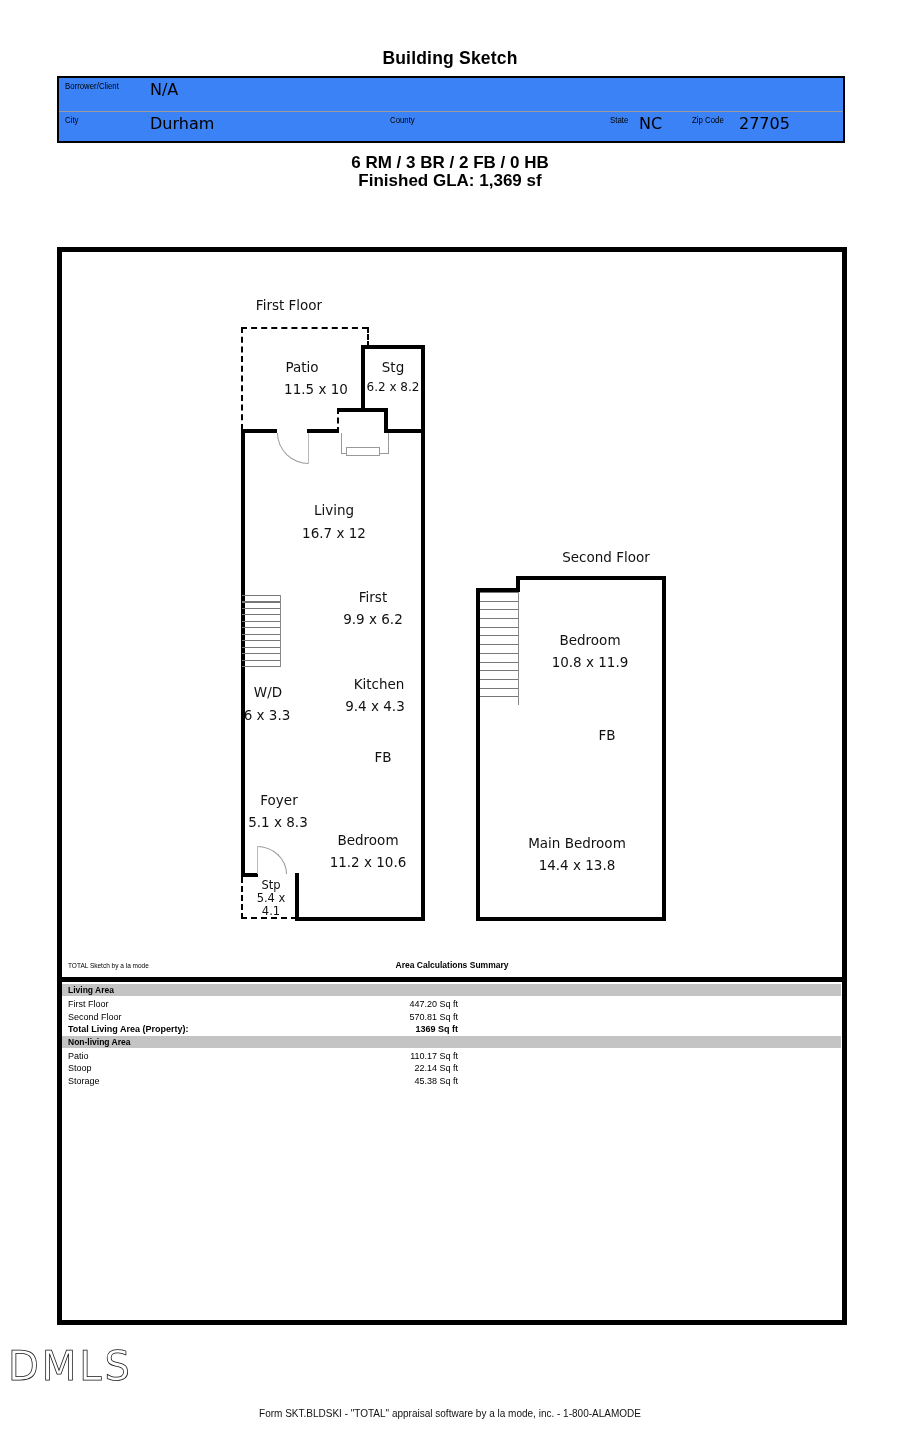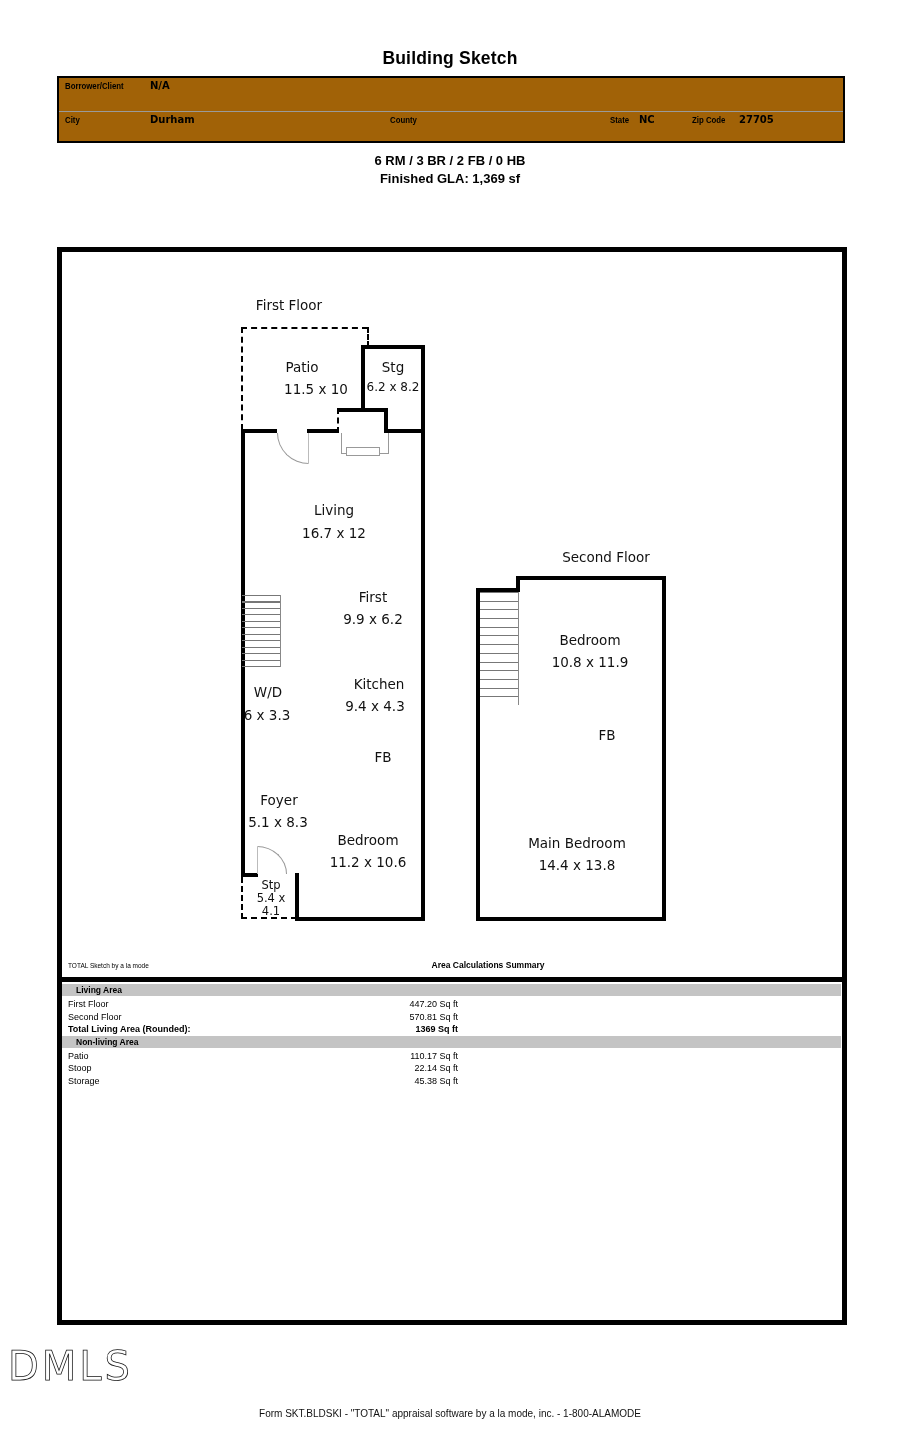--- a/index.html
+++ b/index.html
@@ -5,38 +5,38 @@
   html,body{margin:0;padding:0;}
   body{width:900px;height:1434px;position:relative;background:#fff;font-family:"Liberation Sans",sans-serif;color:#000;overflow:hidden;}
   .abs{position:absolute;}
   .wall{position:absolute;background:#000;}
   .dash-l{position:absolute;border-left:2px dashed #000;}
   .dash-t{position:absolute;border-top:2px dashed #000;}
   .dash-b{position:absolute;border-bottom:2px dashed #000;}
   .lbl{position:absolute;font-family:"DejaVu Sans",sans-serif;font-size:13.5px;line-height:1.1;text-align:center;white-space:nowrap;color:#111;}
   .lbl-sm{position:absolute;font-family:"DejaVu Sans",sans-serif;font-size:11.5px;line-height:1.1;text-align:center;white-space:nowrap;color:#111;}
   .page-title{position:absolute;left:0;top:48px;width:900px;text-align:center;font-size:17.5px;font-weight:bold;letter-spacing:.2px;}
-  .hdr-table{position:absolute;left:57px;top:76px;width:784px;height:63px;border:2px solid #000;background:#a16207;font-weight:bold;}
+  .hdr-table{position:absolute;left:57px;top:76px;width:784px;height:63px;border:2px solid #000;background:#3b82f6;}
   .hdr-row{position:absolute;left:0;width:100%;height:16px;}
   .hdr-sep{border-top:1px solid #9a9a9a;}
   .hdr-lbl{position:absolute;top:3px;font-size:8.5px;color:#000;transform-origin:left;transform:scaleX(.92);white-space:nowrap;}
-  .hdr-val{position:absolute;top:2px;font-family:"DejaVu Sans",sans-serif;font-size:10px;white-space:nowrap;}
-  .gla{position:absolute;left:0;width:900px;text-align:center;font-size:13px;font-weight:bold;}
+  .hdr-val{position:absolute;top:2px;font-family:"DejaVu Sans",sans-serif;font-size:16px;white-space:nowrap;}
+  .gla{position:absolute;left:0;width:900px;text-align:center;font-size:17px;font-weight:bold;}
   .big-box{position:absolute;left:57px;top:247px;width:780px;height:1068px;border:5px solid #000;background:#fff;}
   .stairs{position:absolute;background:repeating-linear-gradient(180deg,#777 0,#777 1px,transparent 1px,transparent 6.5px);border-right:1px solid #888;}
   .stairs2{position:absolute;background:repeating-linear-gradient(180deg,#777 0,#777 1px,transparent 1px,transparent 8.7px);border-right:1px solid #888;}
   .door-br{position:absolute;border-left:1px solid #999;border-bottom:1px solid #999;border-right:1px solid #bbb;border-bottom-left-radius:100% 100%;}
   .door-tr{position:absolute;border-top:1px solid #999;border-left:1px solid #bbb;border-right:1px solid #999;border-top-right-radius:100% 100%;}
   .gstep{position:absolute;border:1px solid #999;border-top:none;background:#fff;}
   .gstep-in{position:absolute;border:1px solid #999;background:#fff;}
   .notch{position:absolute;background:#fff;border-top:4px solid #000;border-right:4px solid #000;border-left:2px dashed #000;z-index:5;box-sizing:border-box;}
   .as-brand{position:absolute;left:68px;top:962px;font-size:6.5px;}
-  .as-title{position:absolute;left:57px;top:960px;width:790px;text-align:center;font-size:8.5px;font-weight:bold;padding-left:36px;}
+  .as-title{position:absolute;left:57px;top:960px;width:790px;text-align:center;font-size:8.5px;font-weight:bold;}
   .as-divider{position:absolute;left:57px;top:977px;width:790px;height:5px;background:#000;}
-  .as-band{position:absolute;left:62px;width:779px;height:12px;background:#c4c4c4;font-size:8.5px;font-weight:bold;line-height:12px;padding-left:14px;box-sizing:border-box;}
+  .as-band{position:absolute;left:62px;width:779px;height:12px;background:#c4c4c4;font-size:8.5px;font-weight:bold;line-height:12px;padding-left:6px;box-sizing:border-box;}
   .as-row-lbl{position:absolute;left:68px;font-size:9px;line-height:12px;white-space:nowrap;}
   .as-row-val{position:absolute;left:308px;width:150px;text-align:right;font-size:9px;line-height:12px;white-space:nowrap;}
   .bold{font-weight:bold;}
   .footer{position:absolute;left:0;top:1408px;width:900px;text-align:center;font-size:10px;color:#111;}
   .logo-svg{position:absolute;left:6px;top:1340px;}
 </style>
 </head>
 <body>
 
 <div class="page-title">Building Sketch</div>
@@ -131,21 +131,21 @@
 
 <div class="as-brand">TOTAL Sketch by a la mode</div>
 <div class="as-title">Area Calculations Summary</div>
 <div class="as-divider"></div>
 
 <div class="as-band" style="top:984px;">Living Area</div>
 <div class="as-row-lbl" style="top:998px;">First Floor</div>
 <div class="as-row-val" style="top:998px;">447.20 Sq ft</div>
 <div class="as-row-lbl" style="top:1011px;">Second Floor</div>
 <div class="as-row-val" style="top:1011px;">570.81 Sq ft</div>
-<div class="as-row-lbl bold" style="top:1023px;">Total Living Area (Rounded):</div>
+<div class="as-row-lbl bold" style="top:1023px;">Total Living Area (Property):</div>
 <div class="as-row-val bold" style="top:1023px;">1369 Sq ft</div>
 <div class="as-band" style="top:1036px;">Non-living Area</div>
 <div class="as-row-lbl" style="top:1050px;">Patio</div>
 <div class="as-row-val" style="top:1050px;">110.17 Sq ft</div>
 <div class="as-row-lbl" style="top:1062px;">Stoop</div>
 <div class="as-row-val" style="top:1062px;">22.14 Sq ft</div>
 <div class="as-row-lbl" style="top:1075px;">Storage</div>
 <div class="as-row-val" style="top:1075px;">45.38 Sq ft</div>
 
 <svg class="logo-svg" width="130" height="52">

